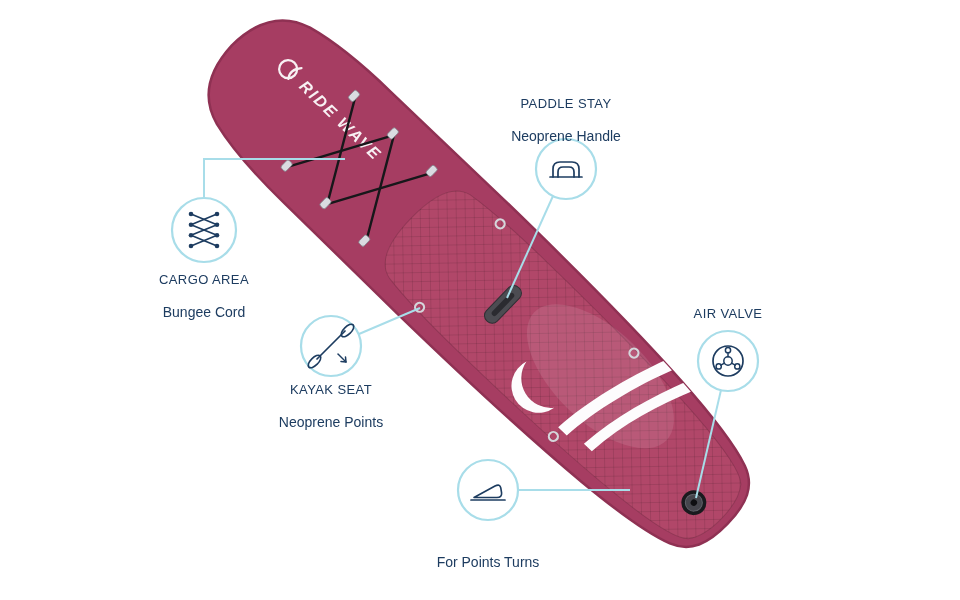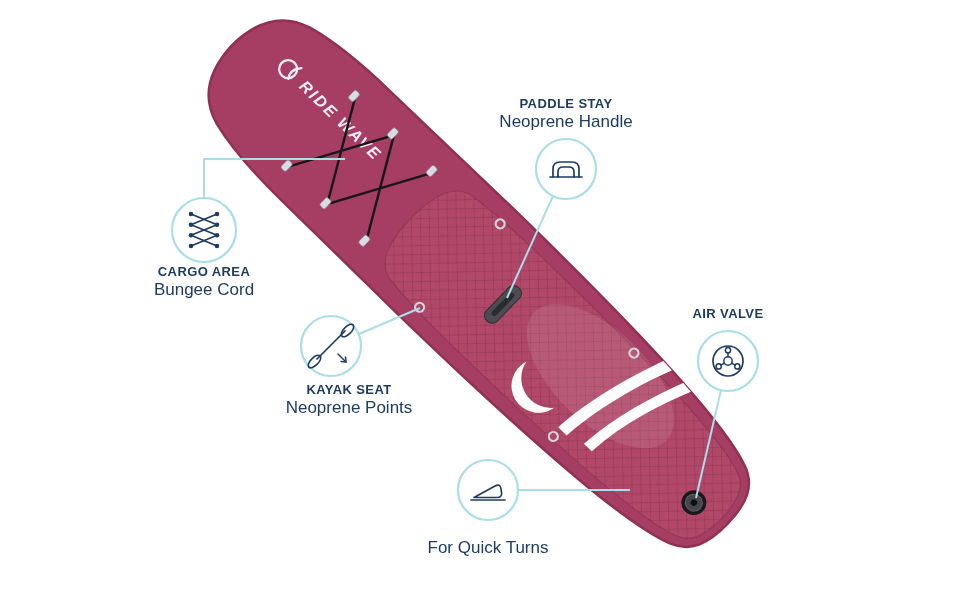--- a/index.html
+++ b/index.html
@@ -1,21 +1,21 @@
 <!DOCTYPE html>
 <html style="--c-background: #ffffff; --c-board: #a63d62; --c-board_edge: #8f3153; --c-deck_pad: #b14769; --c-accent: #a8dde9; --c-text: #1d3c60; --c-bungee_cord: #17171a; --c-handle: #4c4c52; --c-graphic_white: #fdfcfd;"><head>
 <meta charset="utf-8">
 <style>
   html,body{margin:0;padding:0;}
   body{font-family:"Liberation Sans",sans-serif;}
   .stage{position:relative;width:960px;height:600px;background:var(--c-background,#fff);overflow:hidden;}
   .stage > svg{position:absolute;left:0;top:0;}
   .label{position:absolute;width:220px;text-align:center;color:var(--c-text,#1d3c60);}
-  .label-title{font-size:13px;font-weight:bold;letter-spacing:.4px;line-height:17px;}
-  .label-sub{font-size:17px;line-height:17px;margin-top:1px;}
+  .label-title{font-size:13px;font-weight:normal;letter-spacing:.4px;line-height:17px;}
+  .label-sub{font-size:14px;line-height:17px;margin-top:16px;}
   .board-body{fill:var(--c-board);stroke:var(--c-board_edge);stroke-width:2.5;}
   .deck-pad{fill:var(--c-deck_pad);stroke:rgba(0,0,0,.14);stroke-width:1;}
   .lead{fill:none;stroke:var(--c-accent);stroke-width:2;}
   .ccircle{fill:#ffffff;stroke:var(--c-accent);stroke-width:2.2;}
   .icon{stroke:var(--c-text);fill:none;stroke-width:1.7;stroke-linecap:round;stroke-linejoin:round;}
   .icon-fill{fill:var(--c-text);stroke:none;}
   .brand-text{font-family:"Liberation Sans",sans-serif;font-style:italic;font-weight:bold;font-size:16px;letter-spacing:2px;fill:#ffffff;opacity:.93;}
   .cord{fill:none;stroke:var(--c-bungee_cord);stroke-width:2.4;stroke-linejoin:round;stroke-linecap:round;}
   .ringtab{fill:#dadbe1;stroke:#84858d;stroke-width:.8;}
   .mount{fill:none;stroke:#d5d6db;stroke-width:2.2;}
@@ -141,35 +141,35 @@
 
     <g>
       <circle class="ccircle" cx="488" cy="490" r="30"></circle>
       <g class="icon">
         <line x1="471" y1="500" x2="505" y2="500"></line>
         <path d="M 474,497.5 L 495,486 Q 500,483.5 500.8,488 L 501.6,493 Q 502,497.5 497,497.5 L 474,497.5 Z" stroke-width="1.6"></path>
       </g>
     </g>
   </svg>
 
-  <div class="label" style="left:94px;top:263px">
+  <div class="label" style="left:94px;top:271px">
     <div class="label-title">CARGO AREA</div>
     <div class="label-sub">Bungee Cord</div>
   </div>
 
   <div class="label" style="left:456px;top:95px">
     <div class="label-title">PADDLE STAY</div>
     <div class="label-sub">Neoprene Handle</div>
   </div>
 
-  <div class="label" style="left:239px;top:381px">
+  <div class="label" style="left:221px;top:381px">
     <div class="label-title">KAYAK SEAT</div>
     <div class="label-sub">Neoprene Points</div>
   </div>
 
   <div class="label" style="left:618px;top:305px">
     <div class="label-title">AIR VALVE</div>
   </div>
 
   <div class="label" style="left:378px;top:538px">
-    <div class="label-sub">For Quick Turns</div>
+    <div class="label-sub">For Points Turns</div>
   </div>
 </div>
 
 </body></html>

